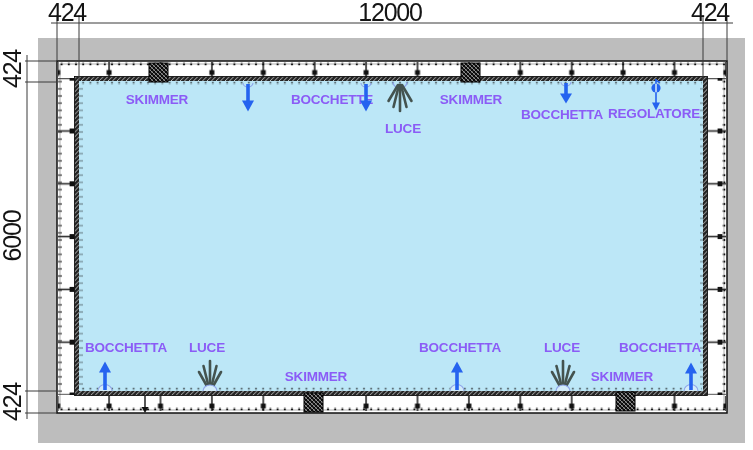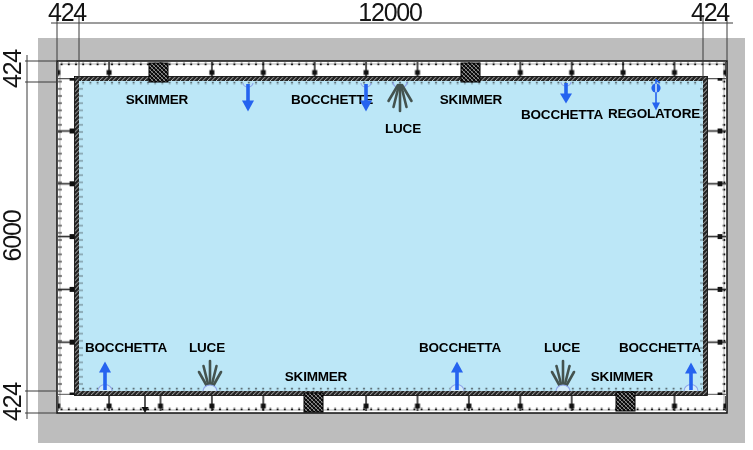--- a/index.html
+++ b/index.html
@@ -1,20 +1,20 @@
 <!DOCTYPE html>
 <html style="--water: #bce7f7; --concrete: #bdbdbd; --arrow-blue: #2563ef; --arc-blue: #8fa6ea; --luce-ray: #44534f; --line-dark: #141414;"><head>
 <meta charset="utf-8">
 <style>
   html,body{margin:0;padding:0;background:#fff;}
   #canvas{position:relative;width:753px;height:450px;background:#fff;overflow:hidden;
           font-family:"Liberation Sans",sans-serif;}
   #base{position:absolute;left:0;top:0;}
   .lbl{position:absolute;transform:translateX(-50%);white-space:nowrap;
-       font-weight:bold;font-size:13.5px;letter-spacing:-0.2px;color:#000000;line-height:15px;}
+       font-weight:bold;font-size:13.5px;letter-spacing:-0.2px;color:#8b5cf6;line-height:15px;}
   .lbl2{text-align:center;line-height:16px;}
   .dim{position:absolute;transform:translateX(-50%);font-size:25px;letter-spacing:-1.2px;
        color:#141414;line-height:24px;white-space:nowrap;}
   .dimv{position:absolute;transform:translate(-50%,-50%) rotate(-90deg);font-size:25px;
         letter-spacing:-1.2px;color:#141414;white-space:nowrap;}
   .sym{position:absolute;}
 </style>
 </head>
 <body>
 

